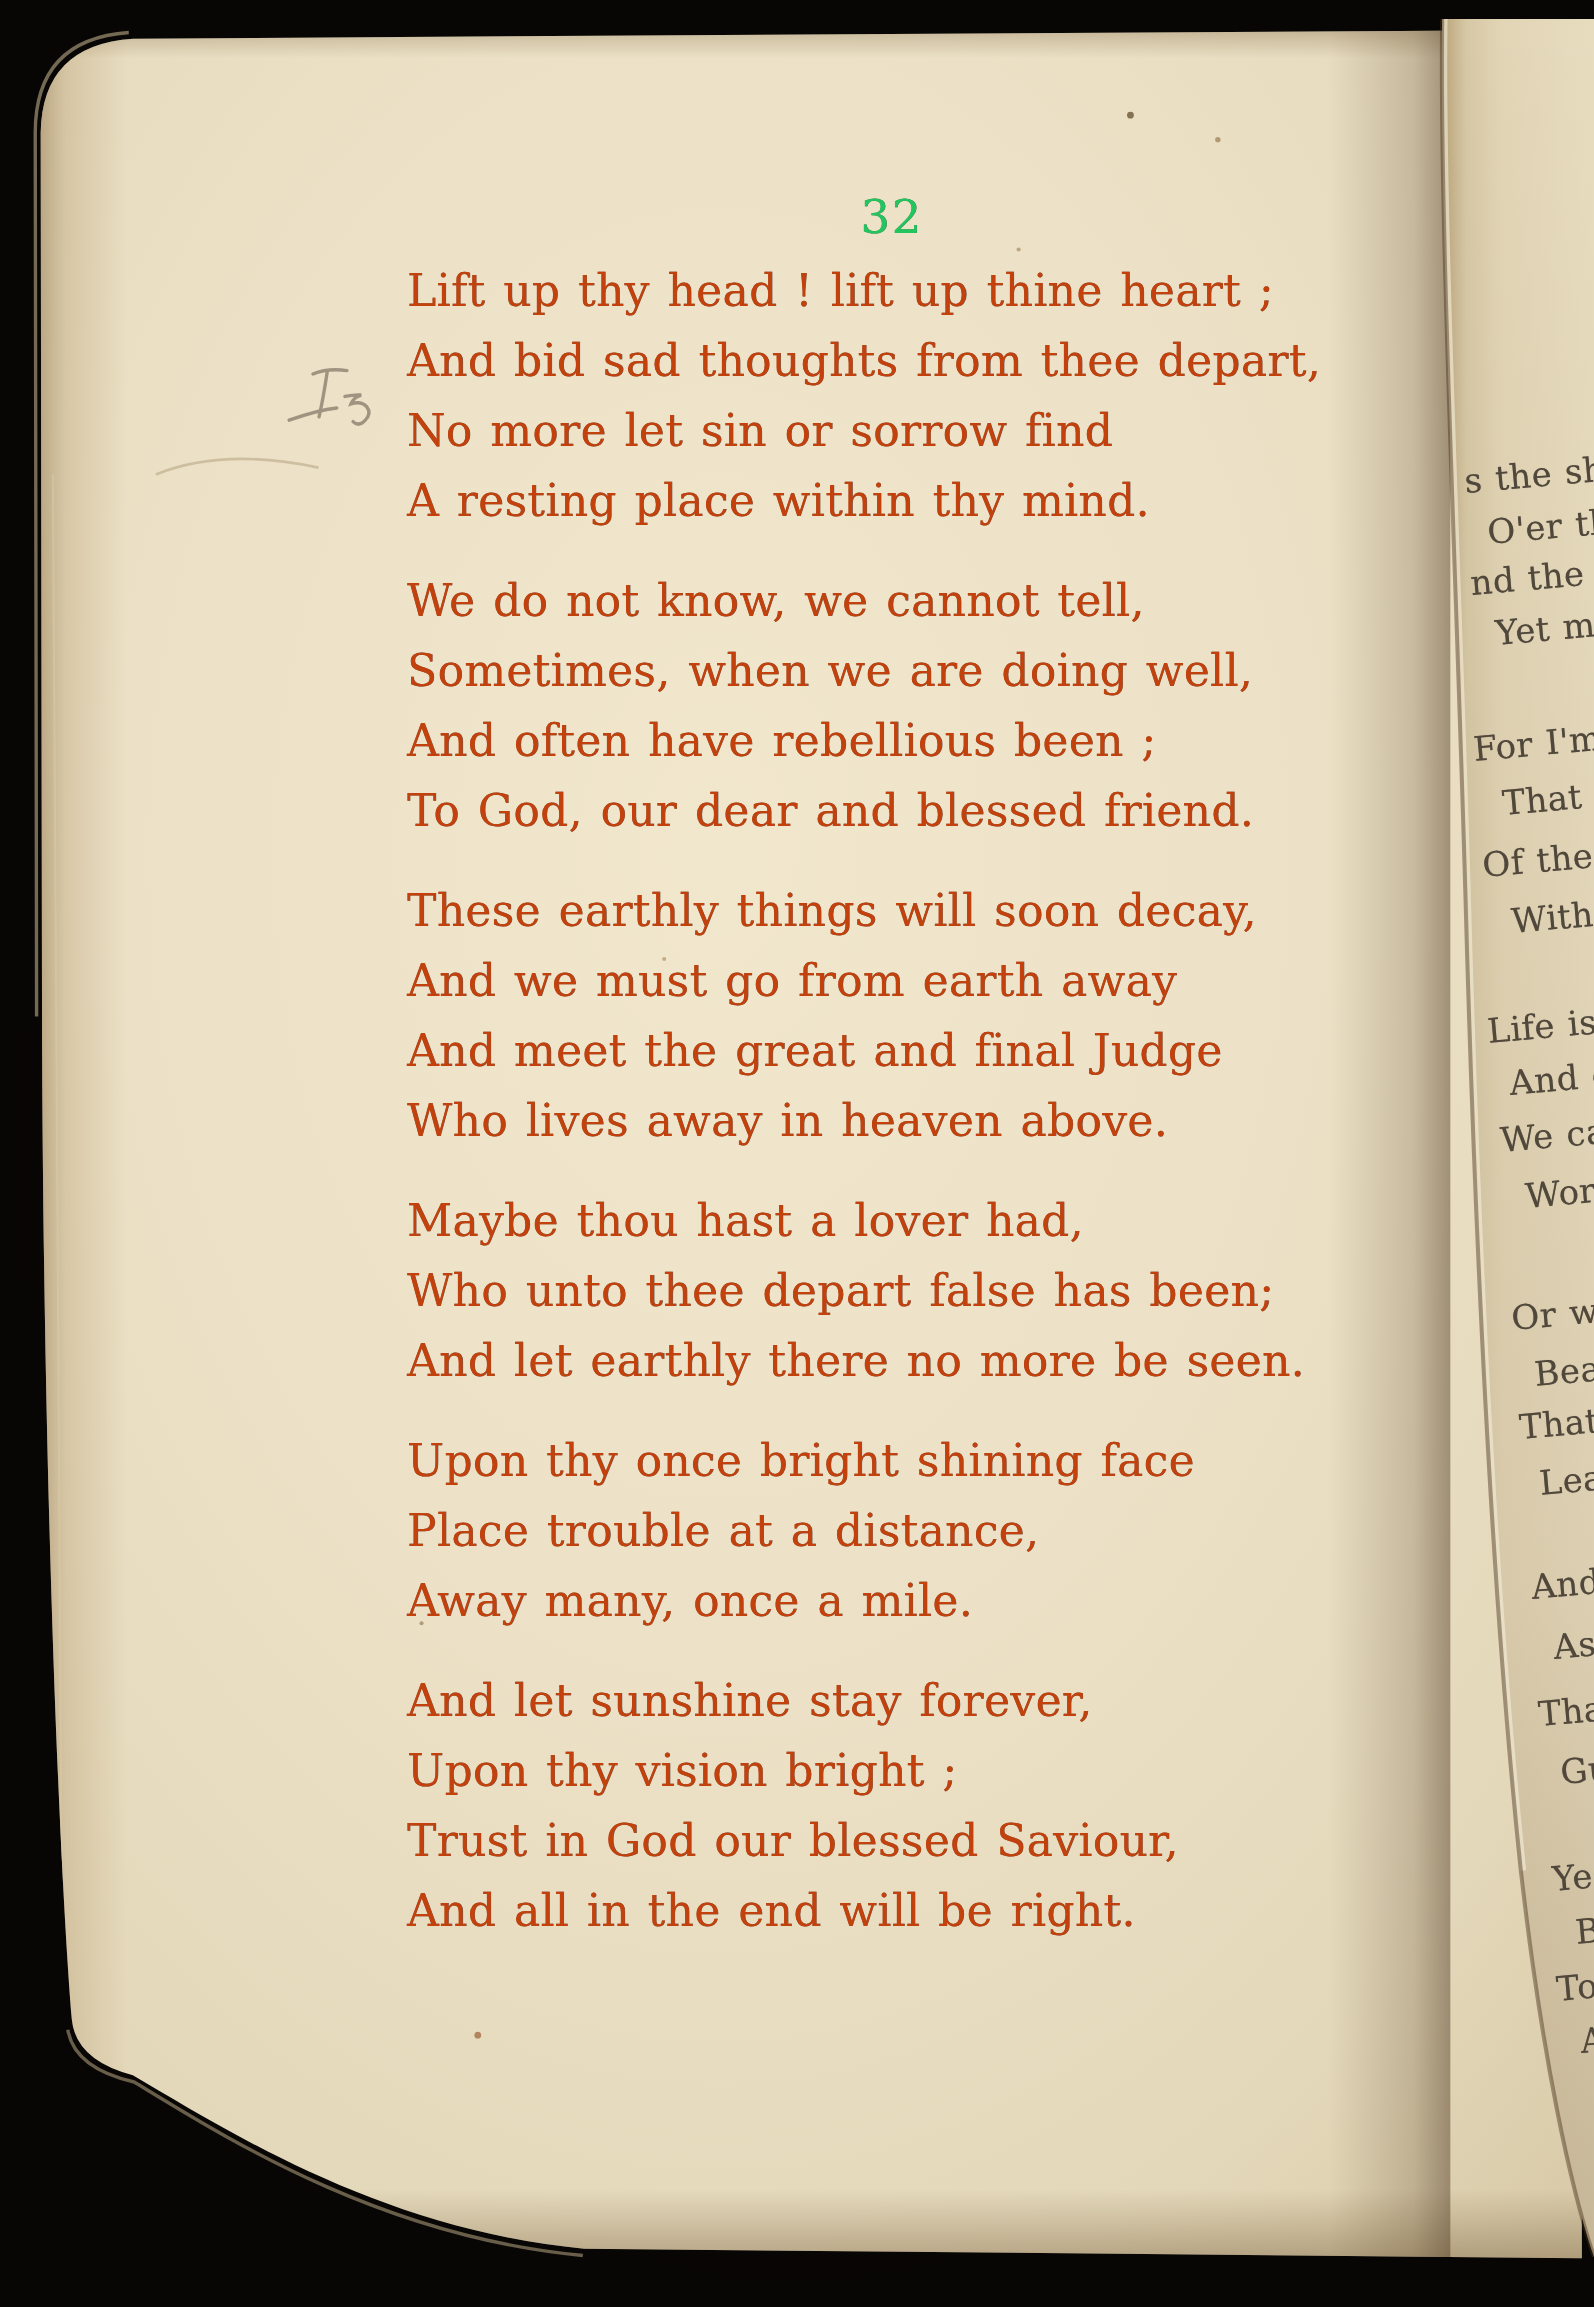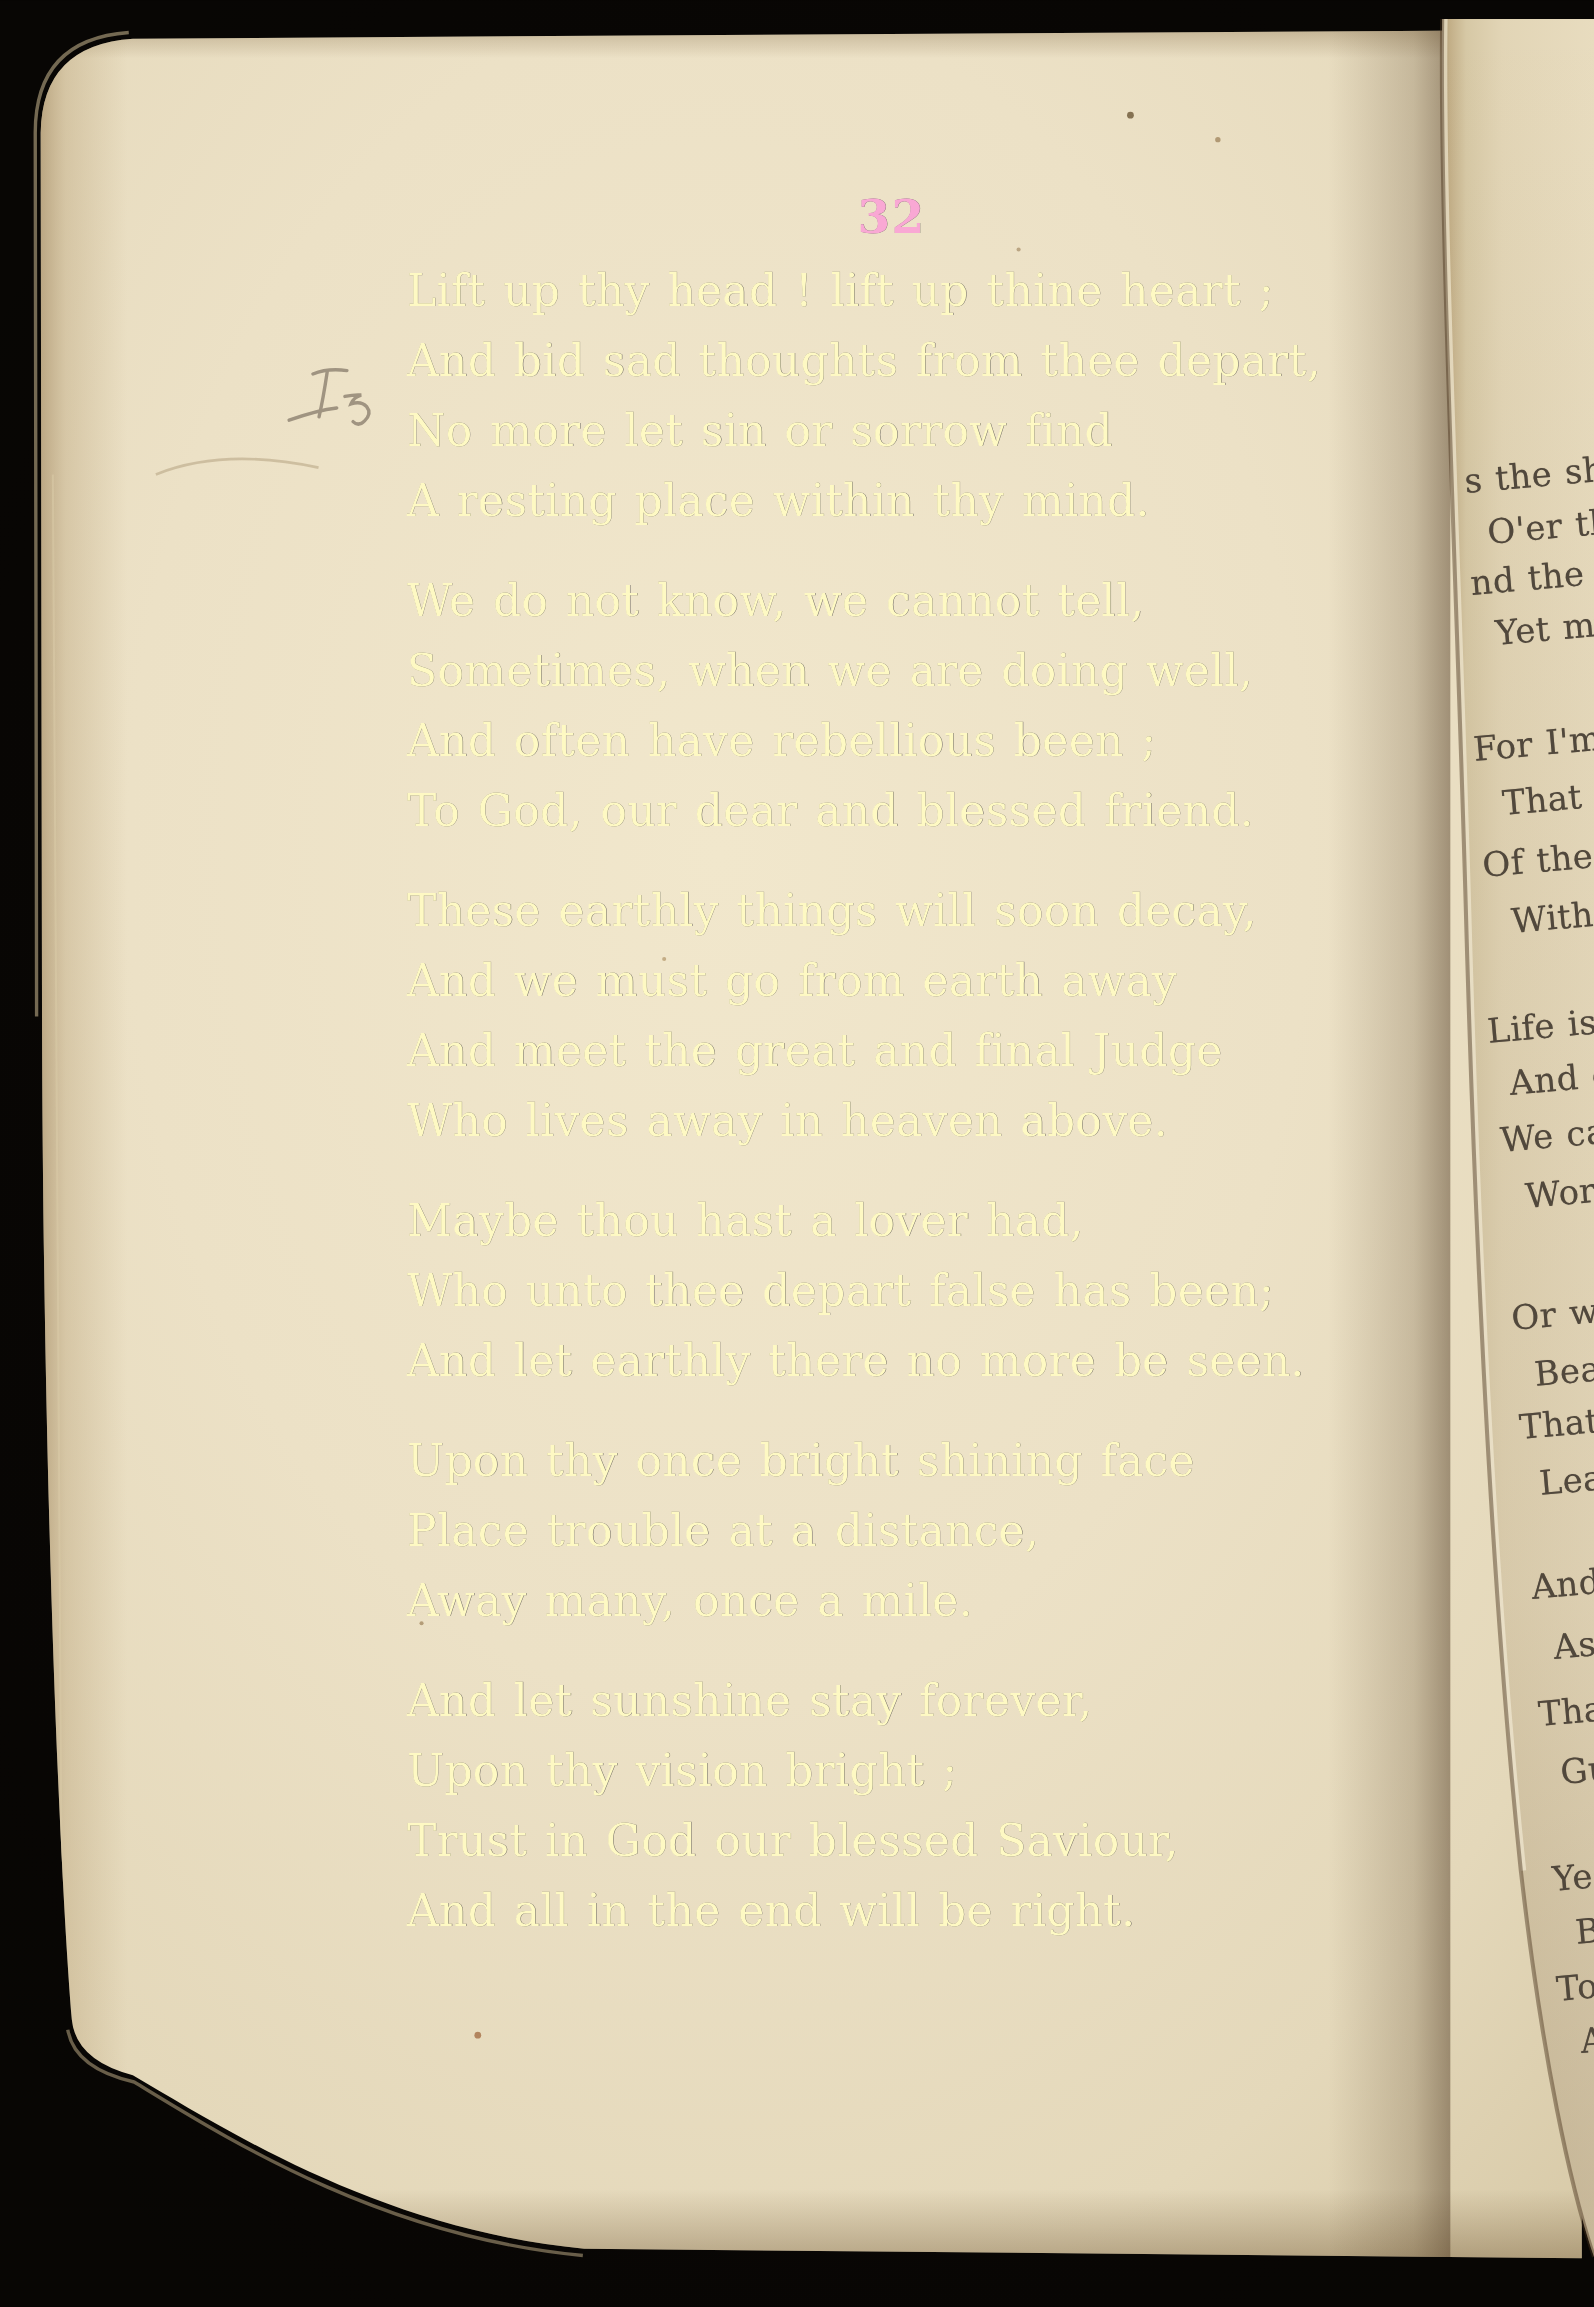--- a/index.html
+++ b/index.html
@@ -21,32 +21,32 @@
     left: 0; top: 0;
     width: 1594px; height: 2307px;
   }
   .page-number {
     position: absolute;
     left: 844px;
     top: 192px;
     width: 95px;
     text-align: center;
     font-size: 47px;
-    font-weight: bold;
+    font-weight: normal;
     line-height: 49px;
-    color: #f9a8d4;
+    color: #22c55e;
     letter-spacing: 1.4px;
     text-shadow: 0.3px 0 0 rgba(44,42,48,0.75);
   }
   .poem {
     position: absolute;
     left: 407px;
     top: 256px;
     width: 1057px;
-    color: #fef9c3;
+    color: #c2410c;
     font-size: 44px;
     letter-spacing: 0.3px;
     word-spacing: 3.4px;
   }
   .stanza { margin: 0 0 30px 0; }
   .poem-line {
     height: 70px;
     line-height: 70px;
     white-space: nowrap;
     text-shadow: 0.3px 0 0 rgba(46,43,48,0.7);

